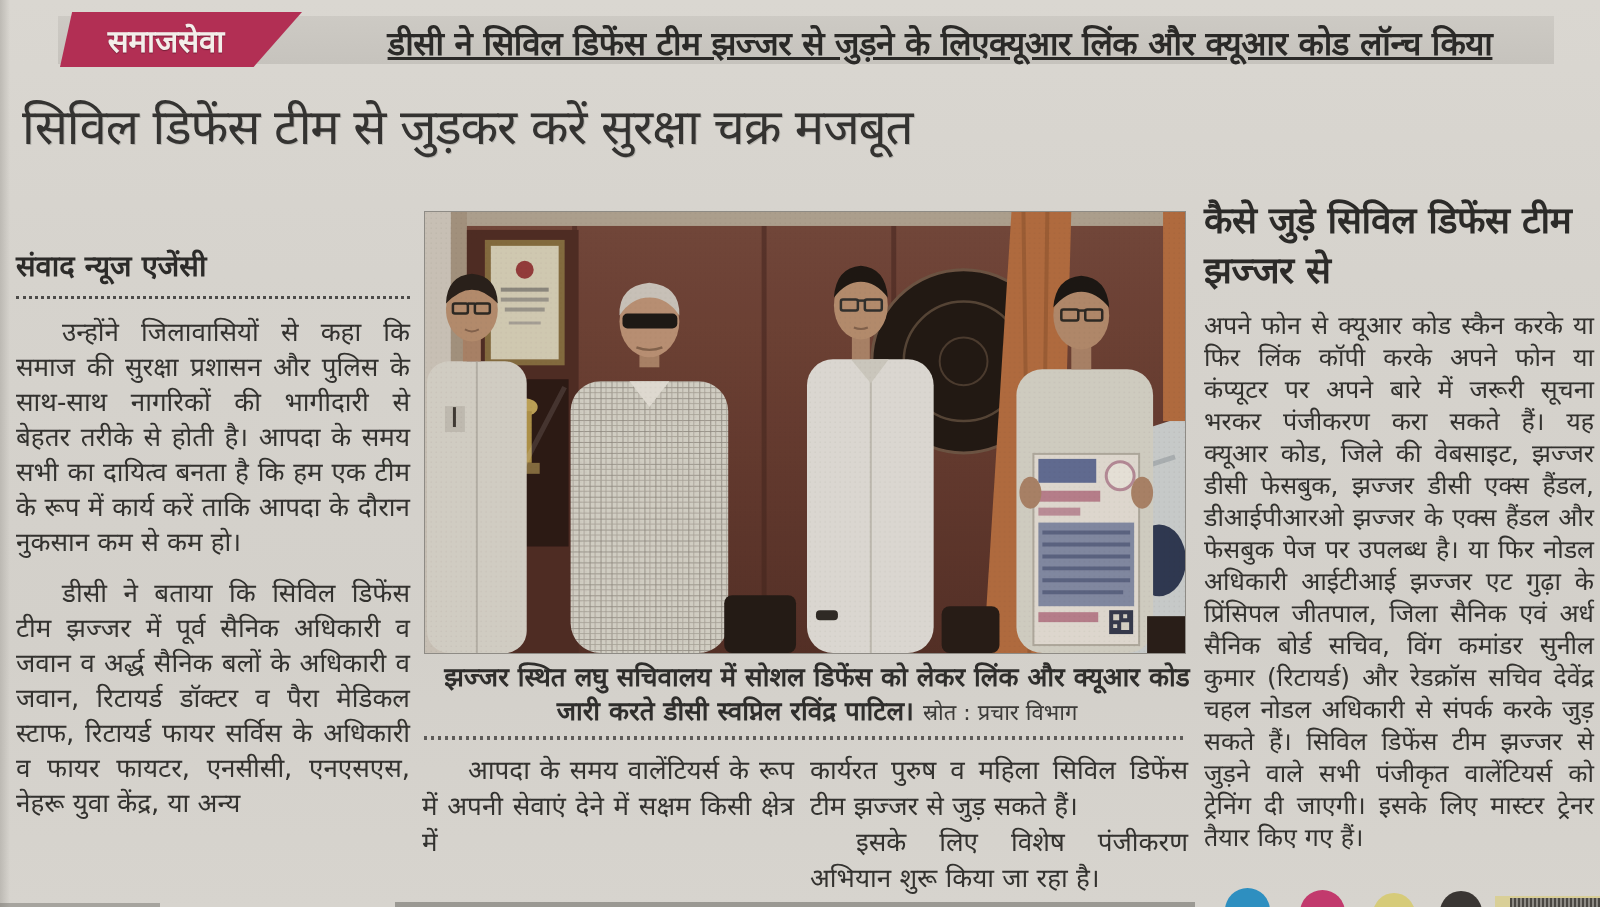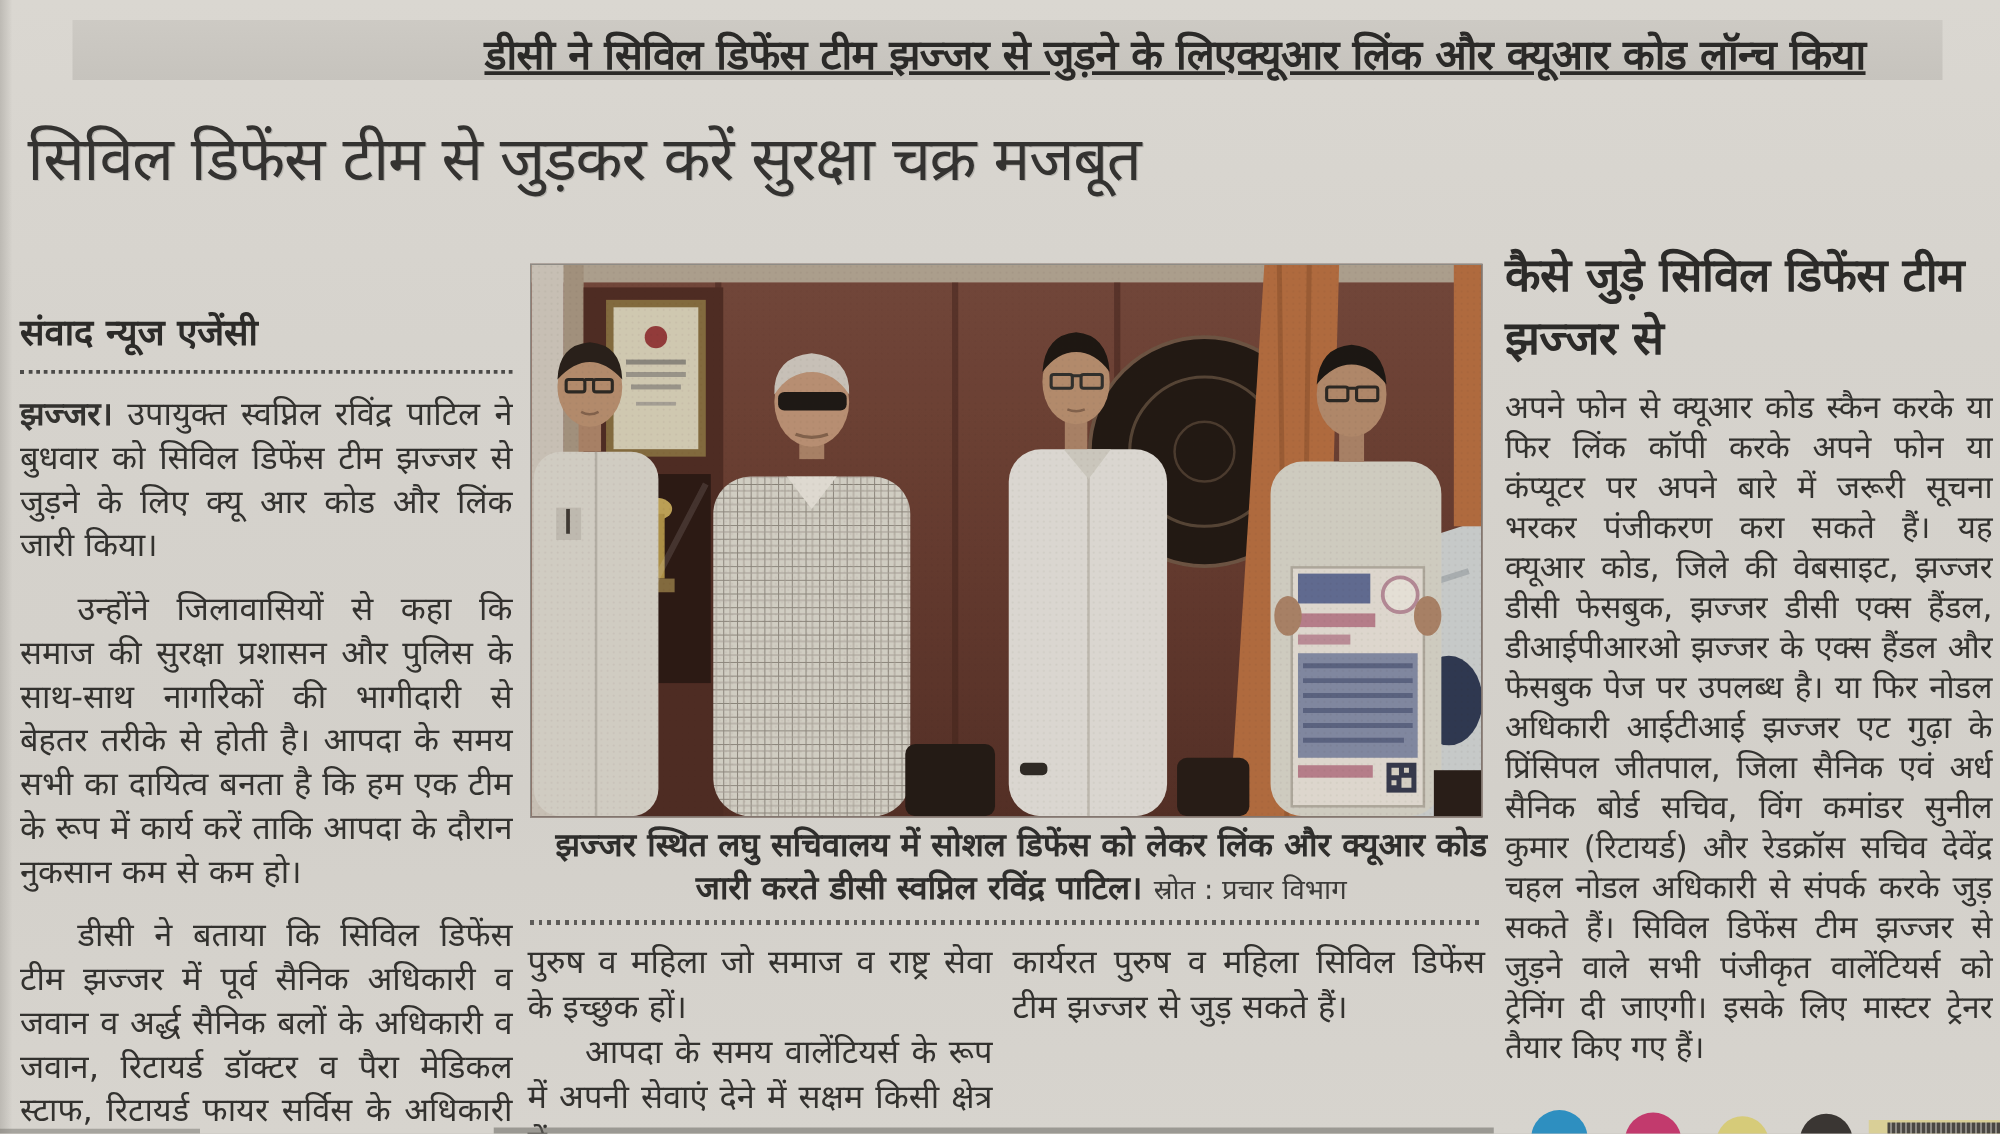--- a/index.html
+++ b/index.html
@@ -83,28 +83,28 @@
   .print-marks{ position:absolute; left:0; top:0; width:1600px; height:907px; pointer-events:none; z-index:6; }
   .pm{ position:absolute; border-radius:50%; }
   .pm-strip{ position:absolute; }
 </style>
 </head>
 <body>
 
 <div class="page">
 
   <div class="kicker-band"></div>
+  <div class="kicker-label">समाजसेवा</div>
   <div class="kicker-headline">डीसी ने सिविल डिफेंस टीम झज्जर से जुड़ने के लिएक्यूआर लिंक और क्यूआर कोड लॉन्च किया</div>
 
   <h1 class="main-headline">सिविल डिफेंस टीम से जुड़कर करें सुरक्षा चक्र मजबूत</h1>
 
   <div class="left-col">
     <div class="byline">संवाद न्यूज एजेंसी</div>
     <div class="byline-rule"></div>
-    <p class="body-text"><span class="lead-loc">झज्जर।</span><span> उपायुक्त स्वप्निल रविंद्र पाटिल ने बुधवार को सिविल डिफेंस टीम झज्जर से जुड़ने के लिए क्यू आर कोड और लिंक जारी किया।</span></p>
     <p class="body-text indent">उन्होंने जिलावासियों से कहा कि समाज की सुरक्षा प्रशासन और पुलिस के साथ-साथ  नागरिकों की भागीदारी से बेहतर तरीके से होती है। आपदा के समय सभी का दायित्व बनता है कि हम एक टीम के रूप में कार्य करें ताकि आपदा के दौरान नुकसान कम से कम हो।</p>
     <p class="body-text indent">डीसी ने बताया कि सिविल डिफेंस टीम झज्जर में पूर्व सैनिक अधिकारी व जवान व अर्द्ध सैनिक बलों के अधिकारी व जवान, रिटायर्ड डॉक्टर व पैरा मेडिकल स्टाफ, रिटायर्ड फायर सर्विस के अधिकारी व फायर फायटर, एनसीसी, एनएसएस, नेहरू युवा केंद्र, या अन्य</p>
   </div>
 
   <figure class="photo-wrap">
     <svg viewBox="0 0 762 443" preserveAspectRatio="none">
       <defs>
         <linearGradient id="wood" x1="0" y1="0" x2="0" y2="1">
           <stop offset="0" stop-color="#7c4232"></stop>
             <stop offset=".55" stop-color="#6b3325"></stop>
@@ -239,25 +239,25 @@
     </svg>
   </figure>
 
   <figcaption class="photo-caption">
     <span>झज्जर स्थित लघु सचिवालय में सोशल डिफेंस को लेकर लिंक और क्यूआर कोड जारी करते डीसी स्वप्निल रविंद्र पाटिल।</span>
     <span class="caption-source">स्रोत : प्रचार विभाग</span>
   </figcaption>
   <div class="caption-rule"></div>
 
   <div class="mid-col-left">
-    <p class="body-text">पुरुष व महिला जो समाज व राष्ट्र सेवा के इच्छुक हों।</p>
     <p class="body-text indent">आपदा के समय वालेंटियर्स के रूप में अपनी सेवाएं देने में सक्षम किसी क्षेत्र में</p>
   </div>
   <div class="mid-col-right">
     <p class="body-text">कार्यरत पुरुष व महिला सिविल डिफेंस टीम झज्जर से जुड़ सकते हैं।</p>
+    <p class="body-text indent">इसके लिए विशेष पंजीकरण अभियान शुरू किया जा रहा है।</p>
   </div>
 
   <div class="side-col">
     <div class="side-subhead">कैसे जुड़े सिविल डिफेंस टीम झज्जर से</div>
     <p class="side-body">अपने फोन से क्यूआर कोड स्कैन करके या फिर लिंक कॉपी करके अपने फोन या कंप्यूटर पर अपने बारे में जरूरी सूचना भरकर पंजीकरण करा सकते हैं। यह क्यूआर कोड, जिले की वेबसाइट, झज्जर डीसी फेसबुक, झज्जर डीसी एक्स हैंडल, डीआईपीआरओ झज्जर के एक्स हैंडल और फेसबुक पेज पर उपलब्ध है। या फिर नोडल अधिकारी आईटीआई झज्जर एट गुढ़ा के प्रिंसिपल जीतपाल, जिला सैनिक एवं अर्ध सैनिक बोर्ड सचिव, विंग कमांडर सुनील कुमार (रिटायर्ड) और रेडक्रॉस सचिव देवेंद्र चहल नोडल अधिकारी से संपर्क करके जुड़ सकते हैं। सिविल डिफेंस टीम झज्जर से जुड़ने वाले सभी पंजीकृत वालेंटियर्स को ट्रेनिंग दी जाएगी। इसके लिए मास्टर ट्रेनर तैयार किए गए हैं।</p>
   </div>
 
   <div class="print-marks">
     <div class="pm-strip" style="left:395px; top:902px; width:800px; height:5px; background:#6a6762; opacity:.55;"></div>
     <div class="pm-strip" style="left:0; top:903px; width:160px; height:4px; background:#76736d; opacity:.5;"></div>

